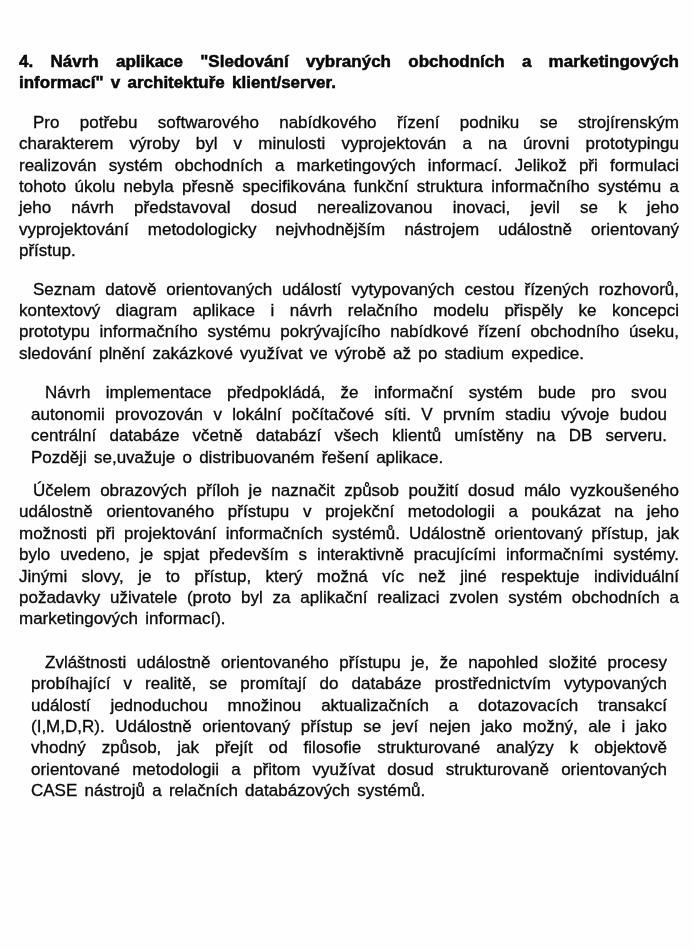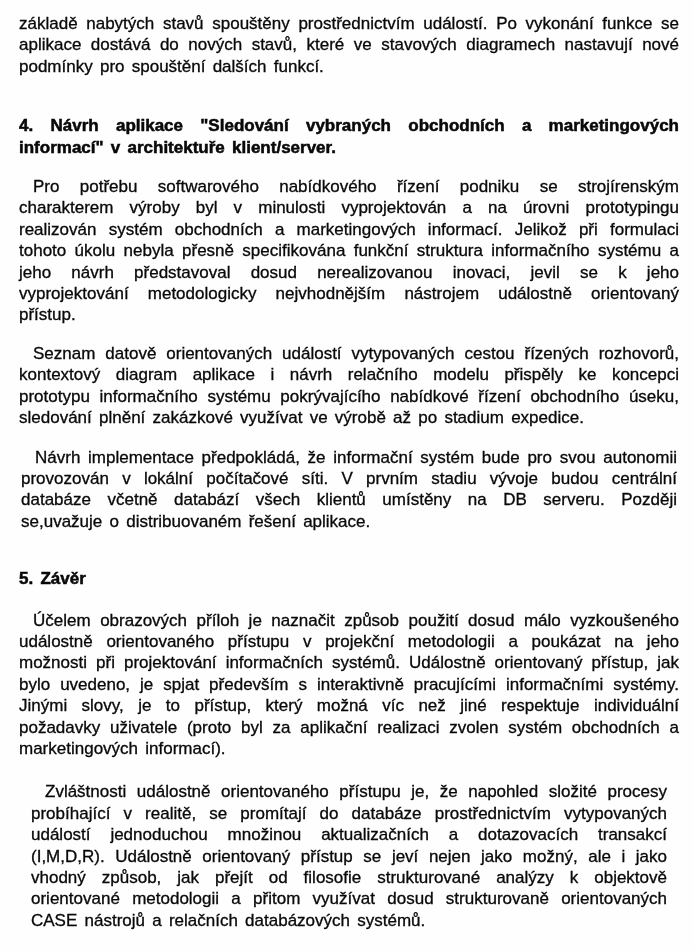--- a/index.html
+++ b/index.html
@@ -35,39 +35,37 @@
       margin: 0;
       font-size: 17px;
       font-weight: bold;
       text-align: justify;
       word-spacing: 2.5px;
       -webkit-text-stroke: 0.5px #000;
     }
     .sec4-h { margin: 38px 0 18px 0; }
     .p1     { margin: 0 0 17px 0; }
     .p2     { margin: 0 0 18px 0; }
-    .p3     { margin: 2px; }
+    .p3     { margin: 12px; }
     .sec5-h { margin: 36px 0 20px 0; }
     .p4     { margin: 0 0 22px 0; }
     .p5     { margin: 12px; }
   </style>
 </head>
 <body>
 
 <div class="page">
 
-  <p class="para no-indent">základě nabytých stavů spouštěny prostřednictvím událostí. Po vykonání funkce se aplikace dostává do nových stavů, které ve stavových diagramech nastavují nové podmínky pro spouštění dalších funkcí.</p>
 
   <h2 class="heading sec4-h">4. Návrh aplikace "Sledování vybraných obchodních a marketingových informací" v architektuře klient/server.</h2>
 
   <p class="para p1">Pro potřebu softwarového nabídkového řízení podniku se strojírenským charakterem výroby byl v minulosti vyprojektován a na úrovni prototypingu realizován systém obchodních a marketingových informací. Jelikož při formulaci tohoto úkolu nebyla přesně specifikována funkční struktura informačního systému a jeho návrh představoval dosud nerealizovanou inovaci, jevil se k jeho vyprojektování metodologicky nejvhodnějším nástrojem událostně orientovaný přístup.</p>
 
   <p class="para p2">Seznam datově orientovaných událostí vytypovaných cestou řízených rozhovorů, kontextový diagram aplikace i návrh relačního modelu přispěly ke koncepci prototypu informačního systému pokrývajícího nabídkové řízení obchodního úseku, sledování plnění zakázkové využívat ve výrobě až po stadium expedice.</p>
 
   <p class="para p3">Návrh implementace předpokládá, že informační systém bude pro svou autonomii provozován v lokální počítačové síti. V prvním stadiu vývoje budou centrální databáze včetně databází všech klientů umístěny na DB serveru. Později se,uvažuje o distribuovaném řešení aplikace.</p>
 
-  <h2 class="heading sec5-h">5. Závěr</h2>
 
   <p class="para p4">Účelem obrazových příloh je naznačit způsob použití dosud málo vyzkoušeného událostně orientovaného přístupu v projekční metodologii a poukázat na jeho možnosti při projektování informačních systémů. Událostně orientovaný přístup, jak bylo uvedeno, je spjat především s interaktivně pracujícími informačními systémy. Jinými slovy, je to přístup, který možná víc než jiné respektuje individuální požadavky uživatele (proto byl za aplikační realizaci zvolen systém obchodních a marketingových informací).</p>
 
   <p class="para p5">Zvláštnosti událostně orientovaného přístupu je, že napohled složité procesy probíhající v realitě, se promítají do databáze prostřednictvím vytypovaných událostí jednoduchou množinou aktualizačních a dotazovacích transakcí (I,M,D,R). Událostně orientovaný přístup se jeví nejen jako možný, ale i jako vhodný způsob, jak přejít od filosofie strukturované analýzy k objektově orientované metodologii a přitom využívat dosud strukturovaně orientovaných CASE nástrojů a relačních databázových systémů.</p>
 
 </div>
 
 </body></html>

